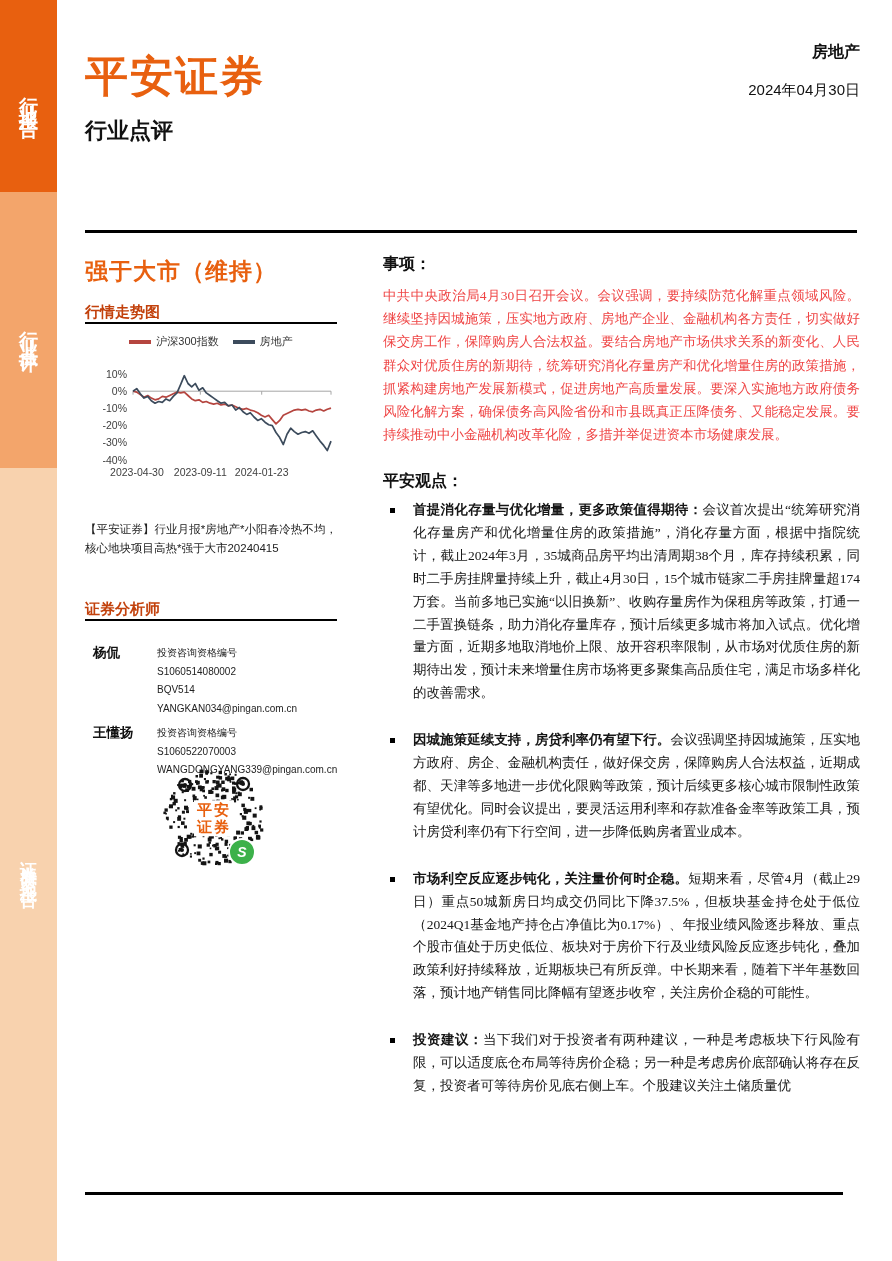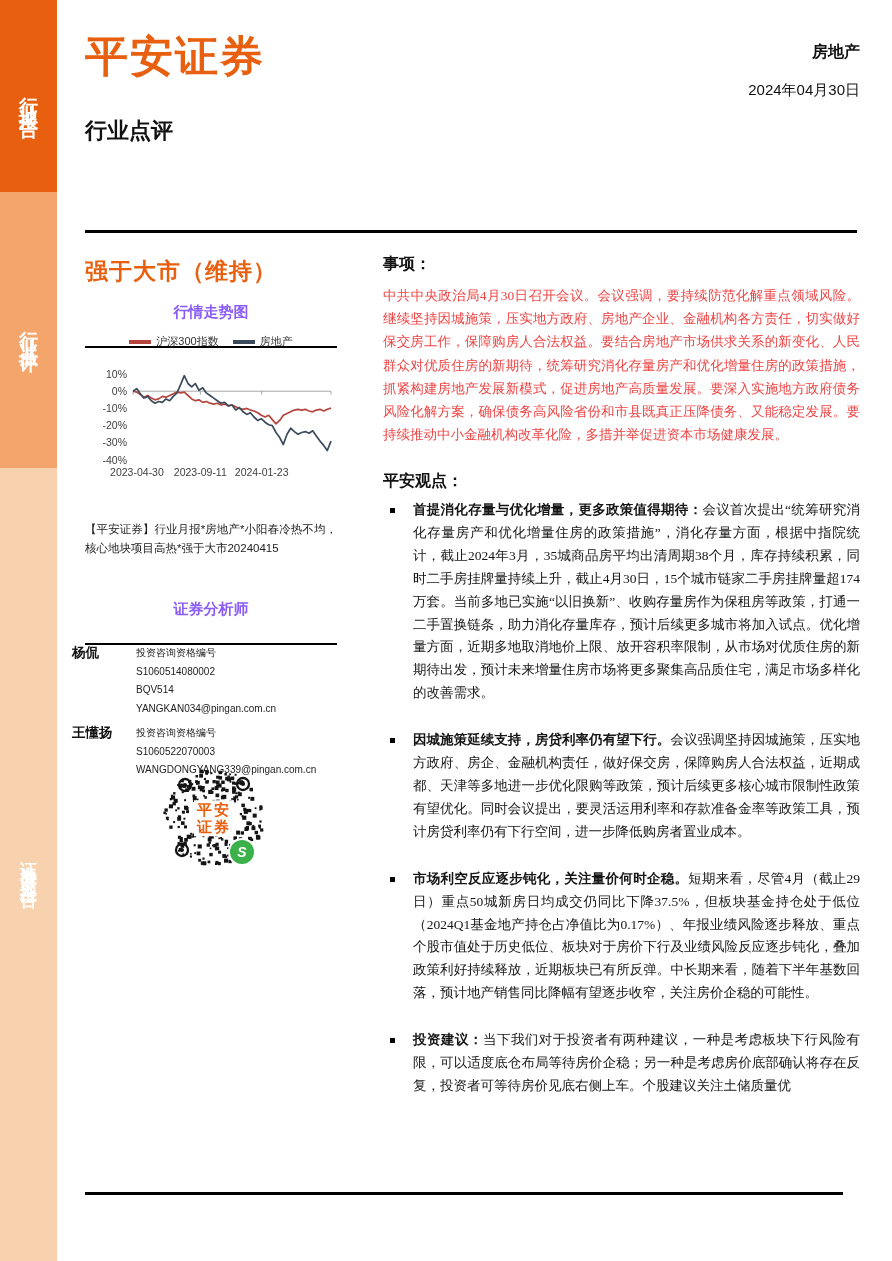--- a/index.html
+++ b/index.html
@@ -6,42 +6,42 @@
   .page{position:relative;width:892px;height:1261px;background:#fff;overflow:hidden;
         font-family:"Liberation Sans",sans-serif;color:#111;}
   
   .sb-seg{position:absolute;left:0;width:57px;display:flex;align-items:center;justify-content:center;}
   .sb-top{top:0;height:192px;background:#E8600F;}
   .sb-mid{top:192px;height:276px;background:#F3A56B;}
   .sb-bot{top:468px;height:793px;background:#F8D2AE;}
   .vtext{writing-mode:vertical-rl;color:#fff;font-size:19px;letter-spacing:7px;font-weight:bold;}
   .sb-bot .vtext{font-size:17px;letter-spacing:6px;}
   
-  .logo{position:absolute;left:85px;top:28px;font-size:43px;font-weight:bold;color:#E8600F;letter-spacing:2px;}
+  .logo{position:absolute;left:85px;top:48px;font-size:43px;font-weight:bold;color:#E8600F;letter-spacing:2px;}
   .hdr-right{position:absolute;right:32px;top:42px;text-align:right;}
   .industry{font-size:16px;font-weight:bold;color:#111;}
   .date{margin-top:18px;font-size:15px;color:#111;}
   .kicker{position:absolute;left:85px;top:116px;font-size:22px;font-weight:bold;}
   .main-title{position:absolute;left:85px;top:163px;width:780px;font-size:29px;font-weight:bold;letter-spacing:0.5px;}
   .rule{position:absolute;height:2.5px;background:#000;}
   .rule-title{left:85px;top:230px;width:772px;}
   .rule-bottom{left:85px;top:1192px;width:758px;}
   
   .rating{position:absolute;left:85px;top:256px;font-size:23px;font-weight:bold;color:#E8600F;letter-spacing:1px;}
-  .sec-h{font-size:15px;font-weight:bold;color:#8b5cf6;border-bottom:2.5px solid #000;padding-bottom:24px;width:252px;text-align:center;}
+  .sec-h{font-size:15px;font-weight:bold;color:#c2410c;border-bottom:2.5px solid #000;padding-bottom:0;width:252px;}
   .chart-h{position:absolute;left:85px;top:303px;}
   .legend{position:absolute;left:85px;top:334px;width:252px;display:flex;justify-content:center;gap:14px;}
   .lg-item{display:flex;align-items:center;gap:5px;font-size:11px;color:#333;}
   .lg-swatch{display:inline-block;width:22px;height:4px;}
   .chart-svg{position:absolute;left:85px;top:368px;}
   .related-h{position:absolute;left:85px;top:490px;}
   .report-list{position:absolute;left:85px;top:520px;width:252px;margin:0;padding:0;list-style:none;}
   .report-item{font-size:11.5px;line-height:19px;color:#222;margin-bottom:4px;text-align:justify;}
   .analysts-h{position:absolute;left:85px;top:600px;}
-  .analysts{position:absolute;left:72px;top:644px;width:252px;}
+  .analysts{position:absolute;left:93px;top:644px;width:252px;}
   .an-row{display:flex;margin-bottom:6px;}
   .an-name{width:64px;font-size:13.5px;font-weight:bold;flex:none;}
   .an-lines{flex:1;}
   .an-line{font-size:10px;line-height:18.5px;color:#222;word-break:break-all;}
   
   .qr-wrap{position:absolute;left:155px;top:760px;width:118px;height:118px;}
   .qr-label{position:absolute;left:50%;top:50%;transform:translate(-50%,-52%);background:#fff;
             color:#E8600F;font-weight:bold;font-size:15px;line-height:17px;text-align:center;
             letter-spacing:2px;padding:1px 3px;}
   

